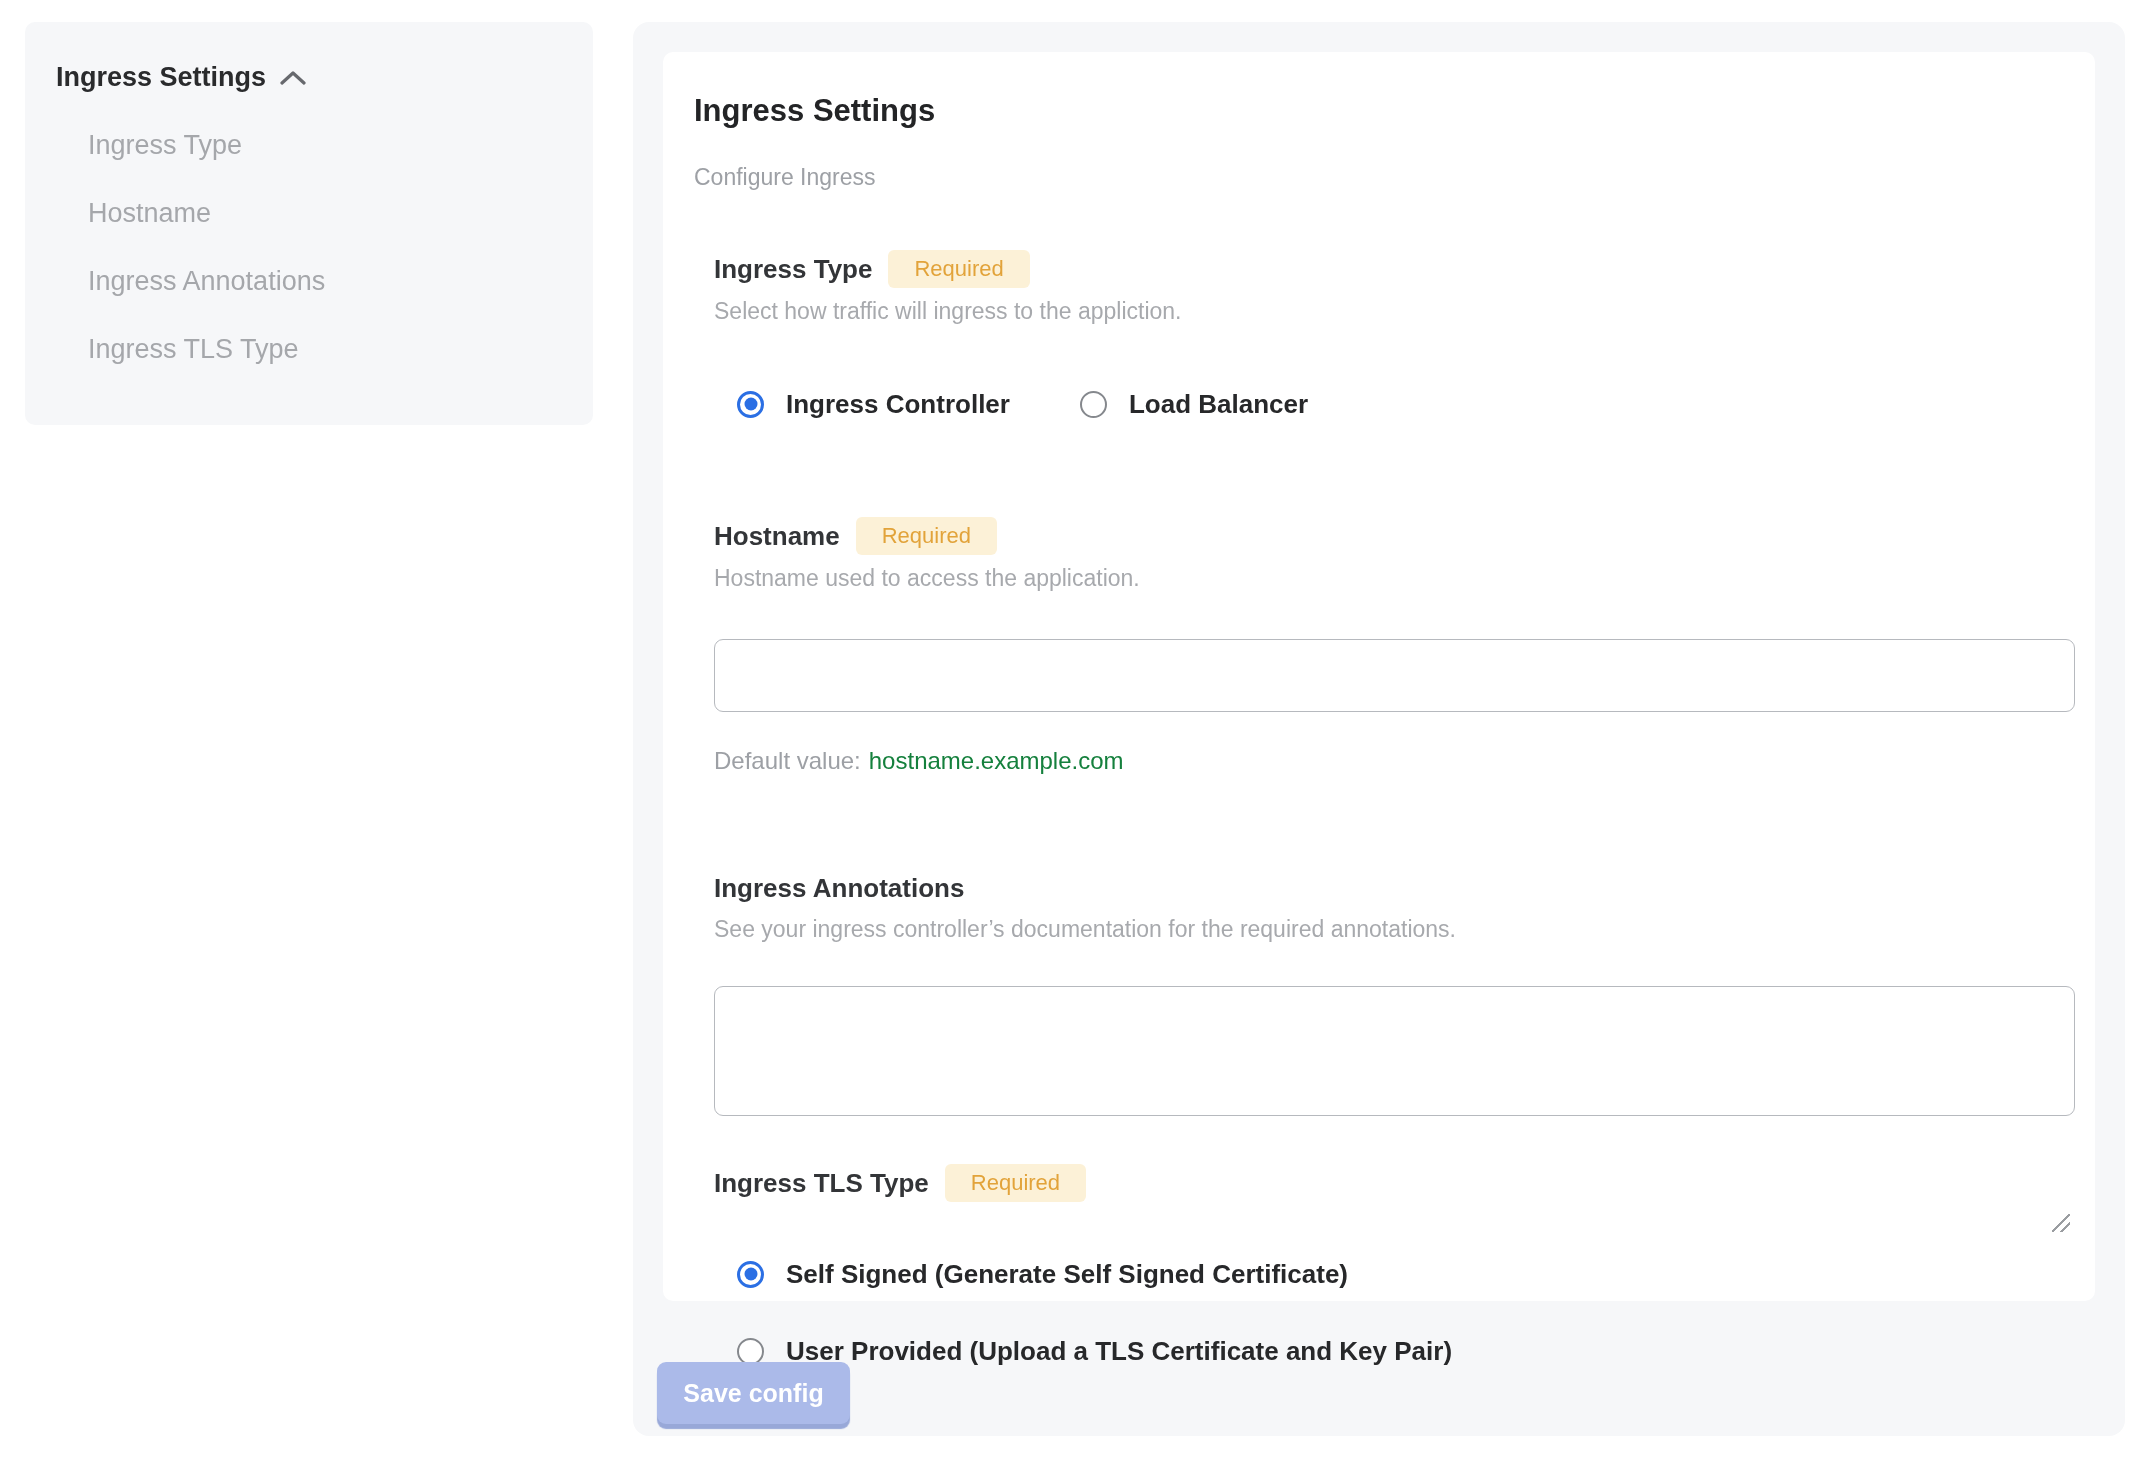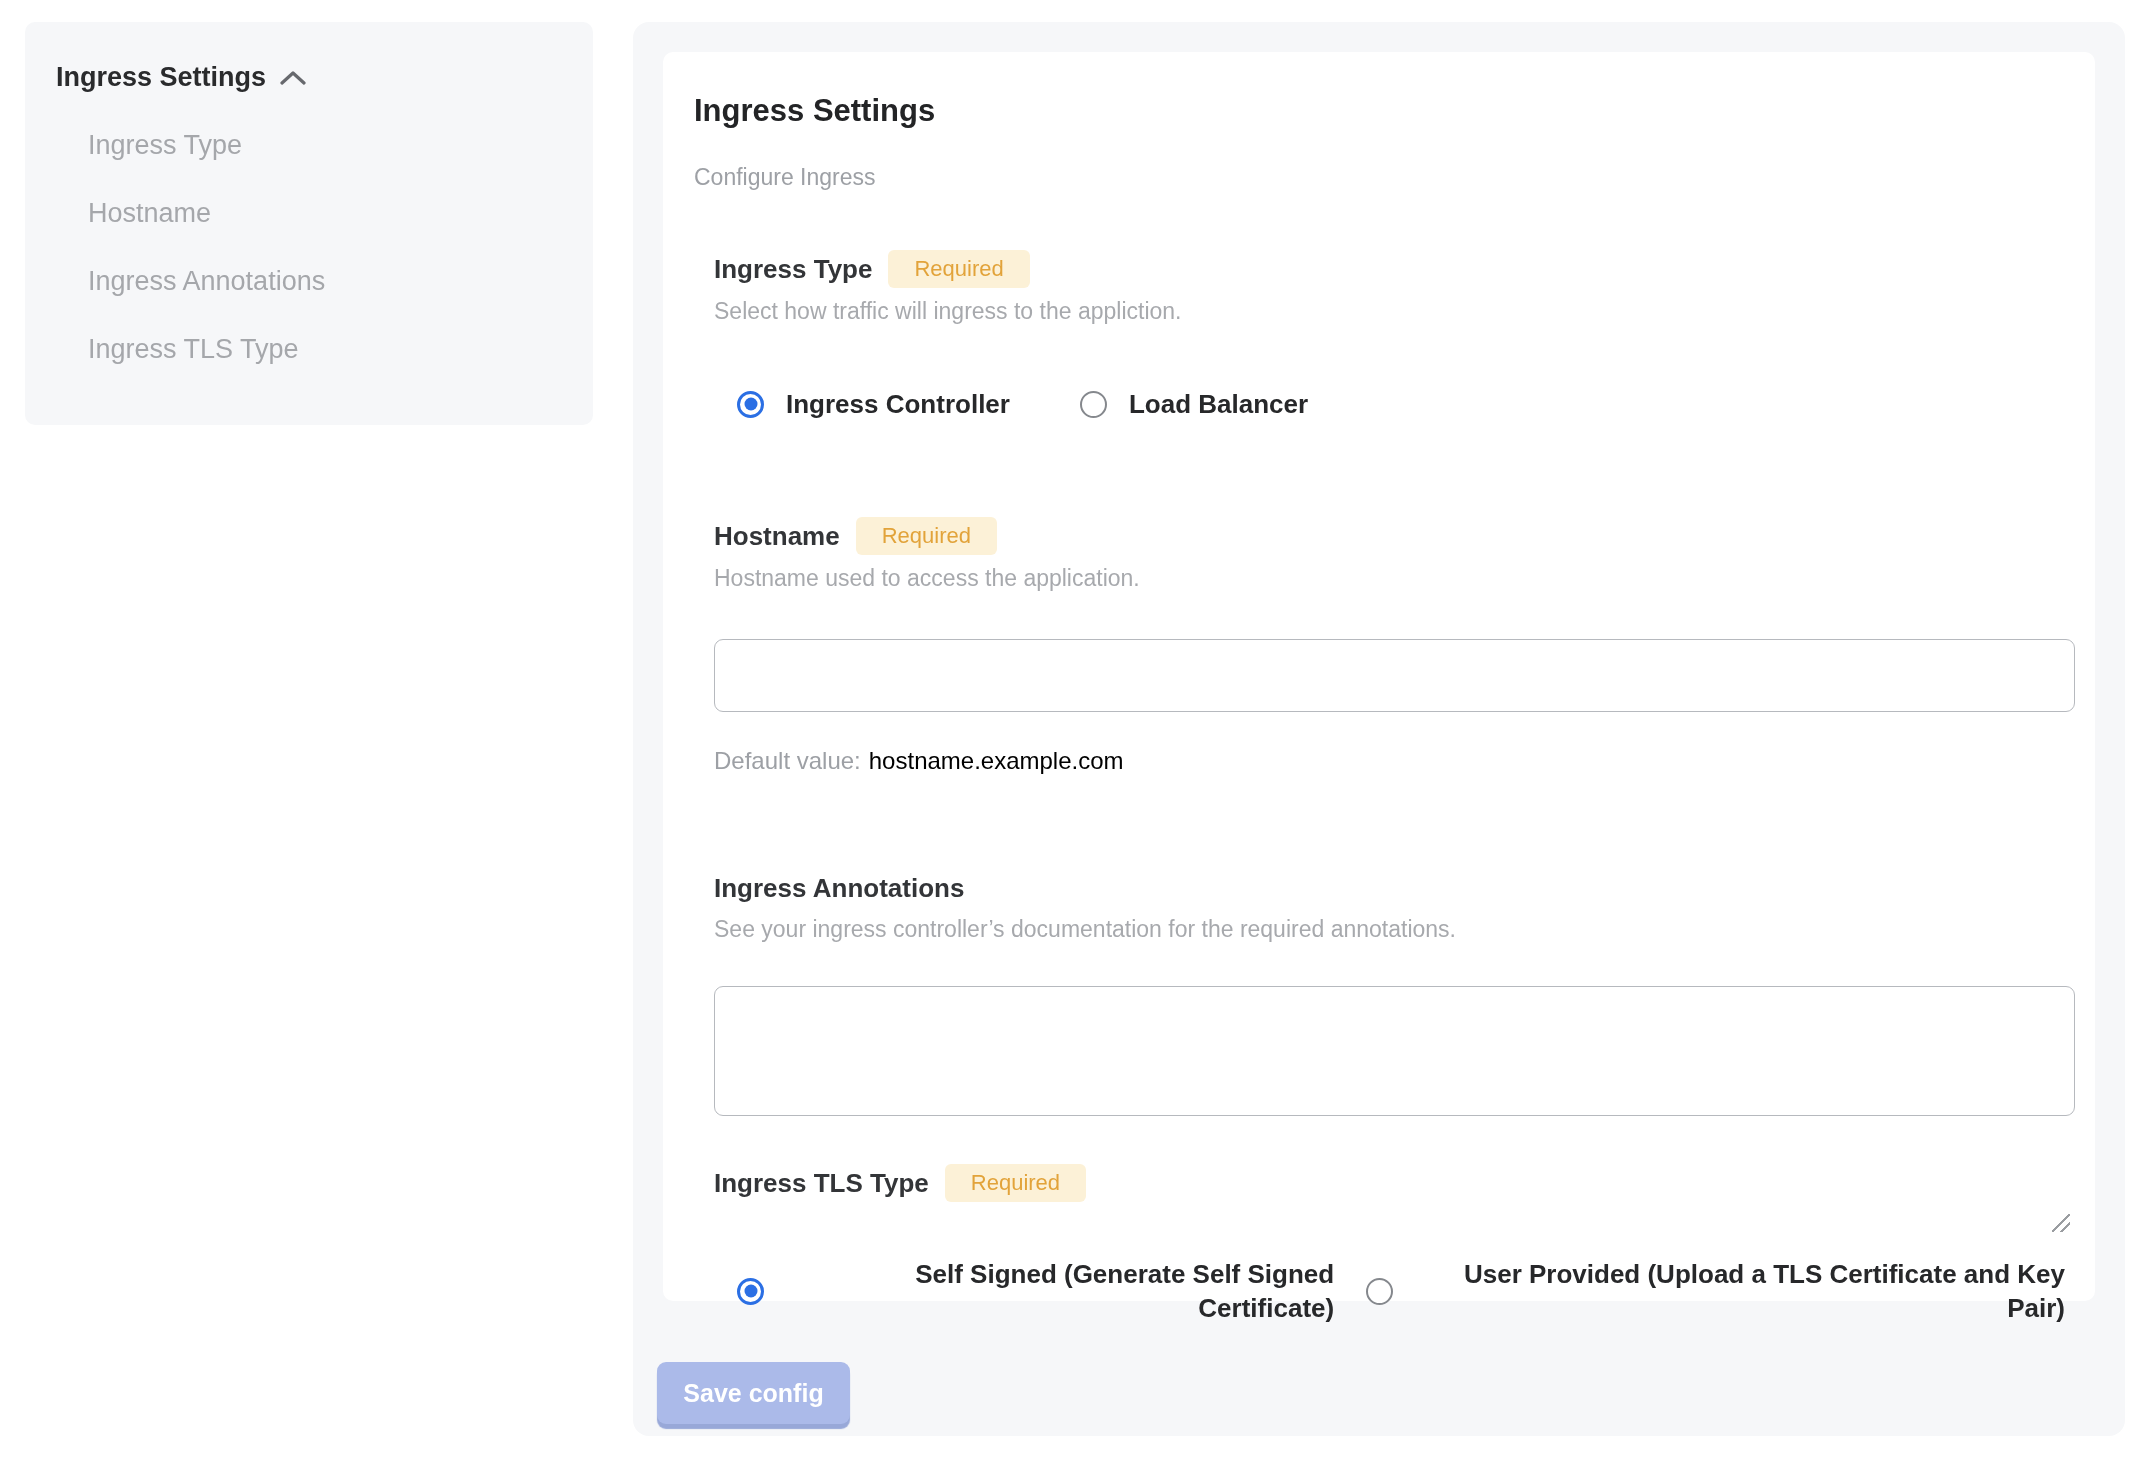--- a/index.html
+++ b/index.html
@@ -92,21 +92,21 @@
   .section-annotations { margin-top: 94px; }
   .section-tls { margin-top: 48px; }
 
   
   .radio-row {
     margin: 50px 0 0 23px;
     display: flex; align-items: center; gap: 70px;
   }
   .radio-col {
     margin: 44px 0 0 23px;
-    display: flex; flex-direction: row; gap: 32px; text-align: right;
+    display: flex; flex-direction: column; gap: 32px;
   }
   .radio-option {
     display: flex; align-items: center; gap: 22px;
     cursor: pointer;
     margin-top: 11px;
   }
   .radio {
     width: 27px; height: 27px; flex: 0 0 27px;
     border-radius: 50%;
     border: 2px solid #85888d;
@@ -167,21 +167,21 @@
     background:
       linear-gradient(135deg, transparent 0 46%, #9a9da1 46% 54%, transparent 54% 72%, #9a9da1 72% 80%, transparent 80%);
     pointer-events: none;
   }
   .default-note {
     margin-top: 34px;
     font-size: 24px;
     line-height: 30px;
   }
   .default-note .lbl { color: #9da0a5; }
-  .default-note .val { color: #000000; font-weight: 500; margin-left: 8px; margin-top: 16px; }
+  .default-note .val { color: #15803d; font-weight: 500; margin-left: 8px; margin-top: 16px; }
 
   
   .save-btn {
     position: absolute;
     left: 24px; top: 1340px;
     width: 193px; height: 62px;
     background: #abbae9;
     color: #ffffff;
     border: none;
     border-radius: 9px;

